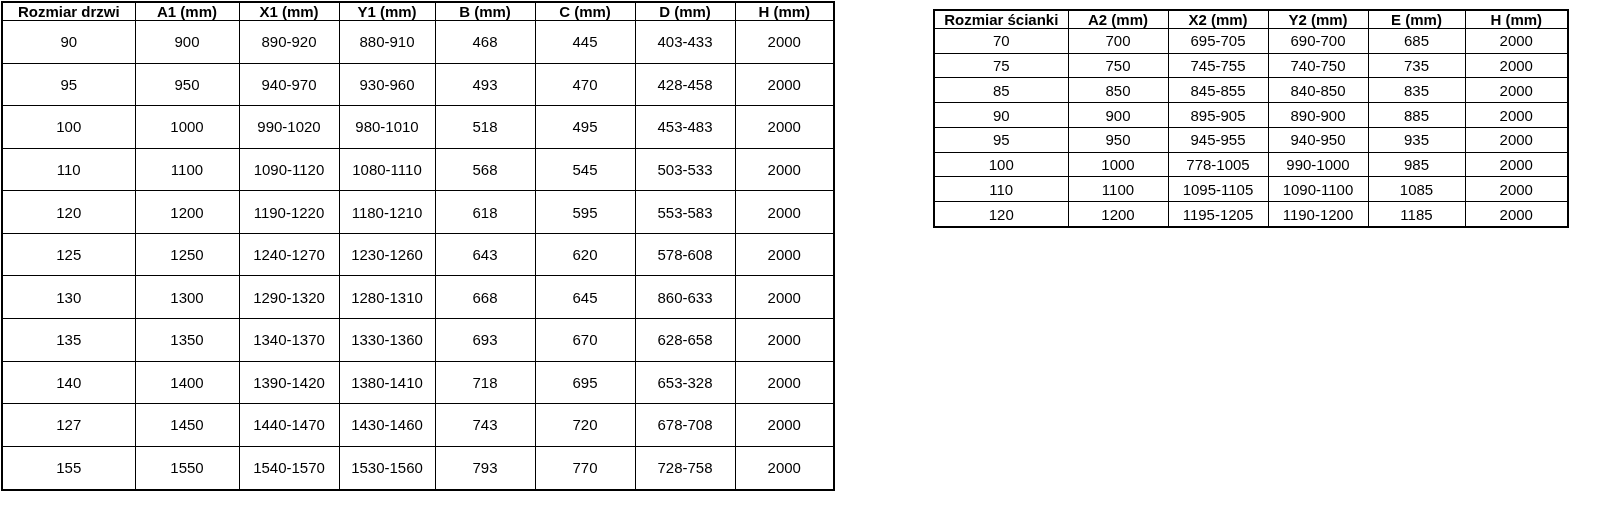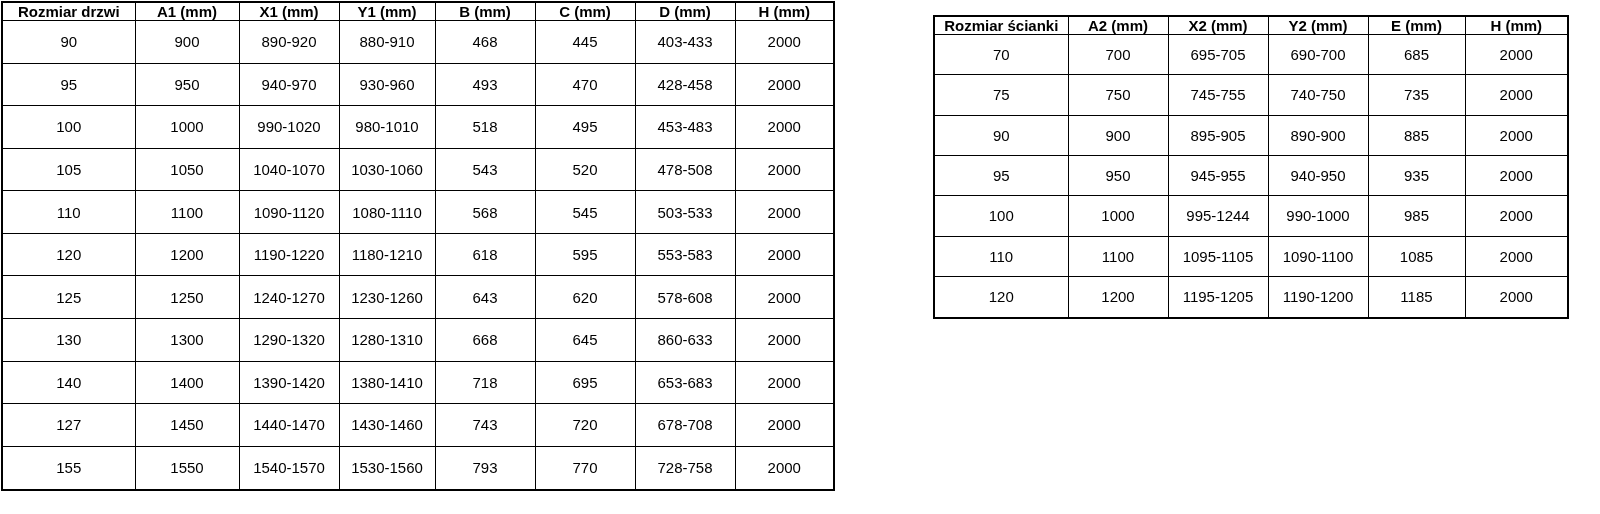--- a/index.html
+++ b/index.html
@@ -39,23 +39,23 @@
   
   #door-table {
     left: 1px;
     top: 1px;
     width: 832px;
     height: 490px;
   }
   
   #wall-table {
     left: 933px;
-    top: 15px;
+    top: 9px;
     width: 634px;
-    height: 304px;
+    height: 219px;
   }
 </style>
 </head>
 <body>
 
 <div class="page">
 
   <table id="door-table" class="size-table">
     <colgroup>
       <col style="width:133px">
@@ -104,30 +104,20 @@
           <td>100</td>
           <td>1000</td>
           <td>990-1020</td>
           <td>980-1010</td>
           <td>518</td>
           <td>495</td>
           <td>453-483</td>
           <td>2000</td>
         </tr>
         <tr>
-          <td>105</td>
-          <td>1050</td>
-          <td>1040-1070</td>
-          <td>1030-1060</td>
-          <td>543</td>
-          <td>520</td>
-          <td>478-508</td>
-          <td>2000</td>
-        </tr>
-        <tr>
           <td>110</td>
           <td>1100</td>
           <td>1090-1120</td>
           <td>1080-1110</td>
           <td>568</td>
           <td>545</td>
           <td>503-533</td>
           <td>2000</td>
         </tr>
         <tr>
@@ -154,27 +144,37 @@
           <td>130</td>
           <td>1300</td>
           <td>1290-1320</td>
           <td>1280-1310</td>
           <td>668</td>
           <td>645</td>
           <td>860-633</td>
           <td>2000</td>
         </tr>
         <tr>
+          <td>135</td>
+          <td>1350</td>
+          <td>1340-1370</td>
+          <td>1330-1360</td>
+          <td>693</td>
+          <td>670</td>
+          <td>628-658</td>
+          <td>2000</td>
+        </tr>
+        <tr>
           <td>140</td>
           <td>1400</td>
           <td>1390-1420</td>
           <td>1380-1410</td>
           <td>718</td>
           <td>695</td>
-          <td>653-683</td>
+          <td>653-328</td>
           <td>2000</td>
         </tr>
         <tr>
           <td>127</td>
           <td>1450</td>
           <td>1440-1470</td>
           <td>1430-1460</td>
           <td>743</td>
           <td>720</td>
           <td>678-708</td>
@@ -223,39 +223,47 @@
         </tr>
         <tr>
           <td>75</td>
           <td>750</td>
           <td>745-755</td>
           <td>740-750</td>
           <td>735</td>
           <td>2000</td>
         </tr>
         <tr>
+          <td>85</td>
+          <td>850</td>
+          <td>845-855</td>
+          <td>840-850</td>
+          <td>835</td>
+          <td>2000</td>
+        </tr>
+        <tr>
           <td>90</td>
           <td>900</td>
           <td>895-905</td>
           <td>890-900</td>
           <td>885</td>
           <td>2000</td>
         </tr>
         <tr>
           <td>95</td>
           <td>950</td>
           <td>945-955</td>
           <td>940-950</td>
           <td>935</td>
           <td>2000</td>
         </tr>
         <tr>
           <td>100</td>
           <td>1000</td>
-          <td>995-1244</td>
+          <td>778-1005</td>
           <td>990-1000</td>
           <td>985</td>
           <td>2000</td>
         </tr>
         <tr>
           <td>110</td>
           <td>1100</td>
           <td>1095-1105</td>
           <td>1090-1100</td>
           <td>1085</td>

